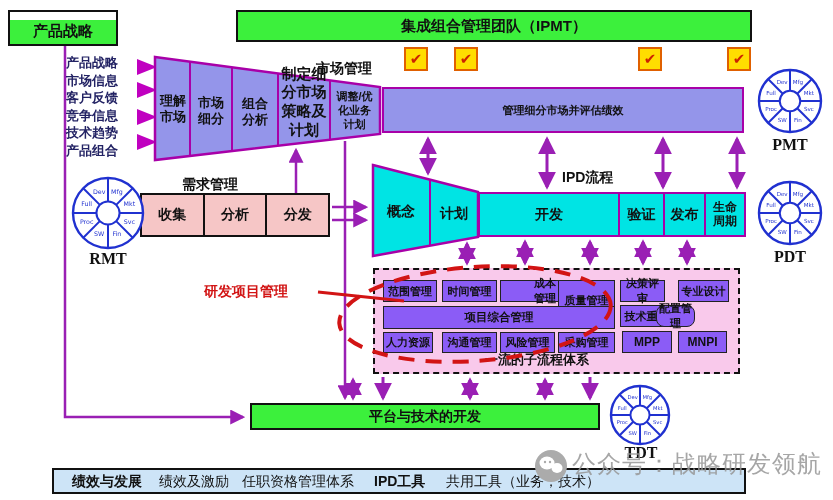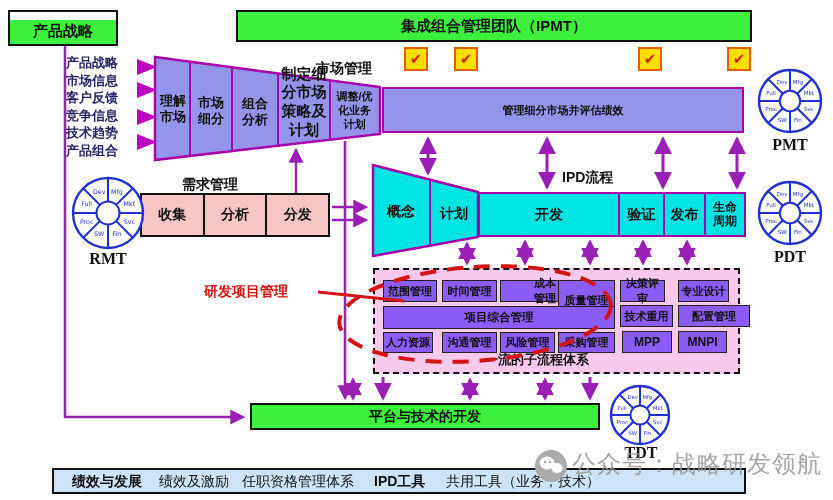--- a/index.html
+++ b/index.html
@@ -173,21 +173,21 @@
   <div class="abs pm" style="left:558px;top:280px;width:57px;height:40px;">质量管理</div>
   <div class="abs pm" style="left:383px;top:306px;width:232px;height:23px;font-size:11.5px;">项目综合管理</div>
   <div class="abs pm" style="left:383px;top:332px;width:50px;height:21px;">人力资源</div>
   <div class="abs pm" style="left:442px;top:332px;width:55px;height:21px;">沟通管理</div>
   <div class="abs pm" style="left:500px;top:332px;width:55px;height:21px;">风险管理</div>
   <div class="abs pm" style="left:558px;top:332px;width:57px;height:21px;">采购管理</div>
 
   <div class="abs pm" style="left:620px;top:280px;width:45px;height:22px;">决策评审</div>
   <div class="abs pm" style="left:678px;top:280px;width:51px;height:22px;">专业设计</div>
   <div class="abs pm" style="left:620px;top:305px;width:53px;height:22px;">技术重用</div>
-  <div class="abs pm" style="left:678px;top:305px;width:72px;height:22px;">配置管理</div>
+  <div class="abs pm" style="left:656px;top:305px;width:39px;height:22px;border-radius:8px;">配置管理</div>
   <div class="abs pm" style="left:622px;top:331px;width:50px;height:22px;font-size:12px;">MPP</div>
   <div class="abs pm" style="left:678px;top:331px;width:49px;height:22px;font-size:12px;">MNPI</div>
 
   <div class="abs" style="left:462px;top:351px;width:150px;text-align:center;font-weight:bold;font-size:13px;z-index:2;">一流的子流程体系</div>
 
   <div class="abs" style="left:204px;top:283px;font-weight:bold;font-size:14px;color:#D21414;z-index:4;">研发项目管理</div>
 
   <div class="abs box green" style="left:250px;top:403px;width:350px;height:27px;font-size:14px;z-index:2;">
     <span>平台与技术的开发</span>
   </div>

